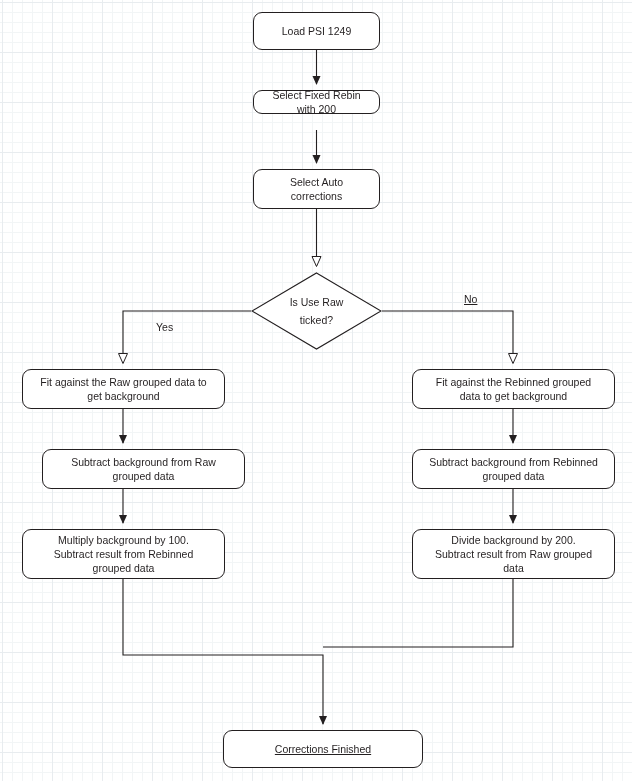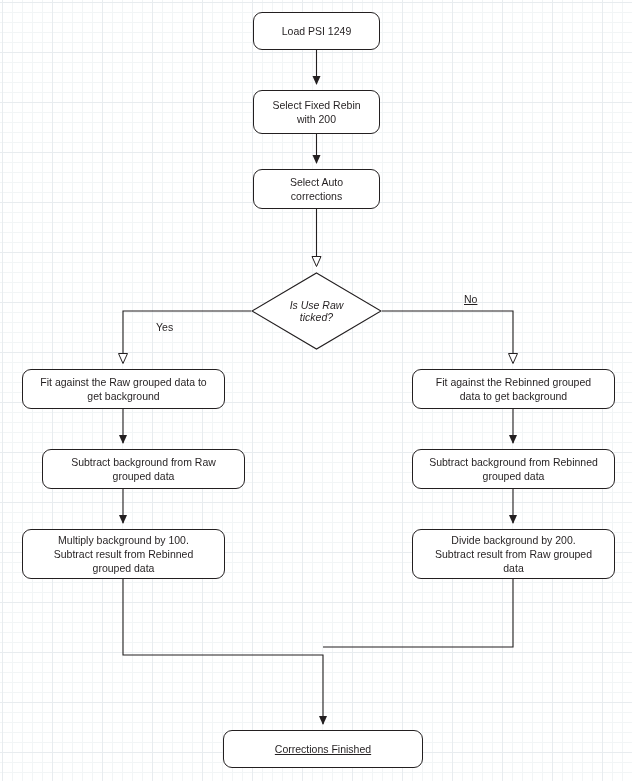--- a/index.html
+++ b/index.html
@@ -58,22 +58,21 @@
     position: absolute;
     left: 0;
     top: 0;
     width: 100%;
     height: 100%;
   }
   .diamond-label {
     position: relative;
     z-index: 2;
     font-size: 10.5px;
-    line-height: 12px;
-    font-style: italic;
+    line-height: 18px;
   }
   .edge-label {
     position: absolute;
     font-size: 10.5px;
     color: #231f20;
     white-space: nowrap;
   }
 </style>
 </head>
 <body>
@@ -111,21 +110,21 @@
       <path d="M513,489 L513,523" marker-end="url(#arrowFilled)"></path>
 
       <path d="M123,579 L123,655 L323,655 L323,724" marker-end="url(#arrowFilled)"></path>
 
       <path d="M513,579 L513,647 L323,647"></path>
     </g>
   </svg>
 
   <div class="node rounded" style="left:253px; top:12px; width:127px; height:38px;">Load PSI 1249</div>
 
-  <div class="node rounded" style="left:253px; top:90px; width:127px; height:44px;">Select Fixed Rebin
+  <div class="node rounded" style="left:253px; top:90px; width:127px; height:24px;">Select Fixed Rebin
 with 200</div>
 
   <div class="node rounded" style="left:253px; top:169px; width:127px; height:40px;">Select Auto
 corrections</div>
 
   <div class="node diamond" style="left:251px; top:272px; width:131px; height:78px;">
     <svg class="diamond-shape" viewBox="0 0 131 78" xmlns="http://www.w3.org/2000/svg" preserveAspectRatio="none">
       <polygon points="65.5,1 130,39 65.5,77 1,39" fill="#ffffff" stroke="#231f20" stroke-width="1.1"></polygon>
     </svg>
     <div class="diamond-label">Is Use Raw

